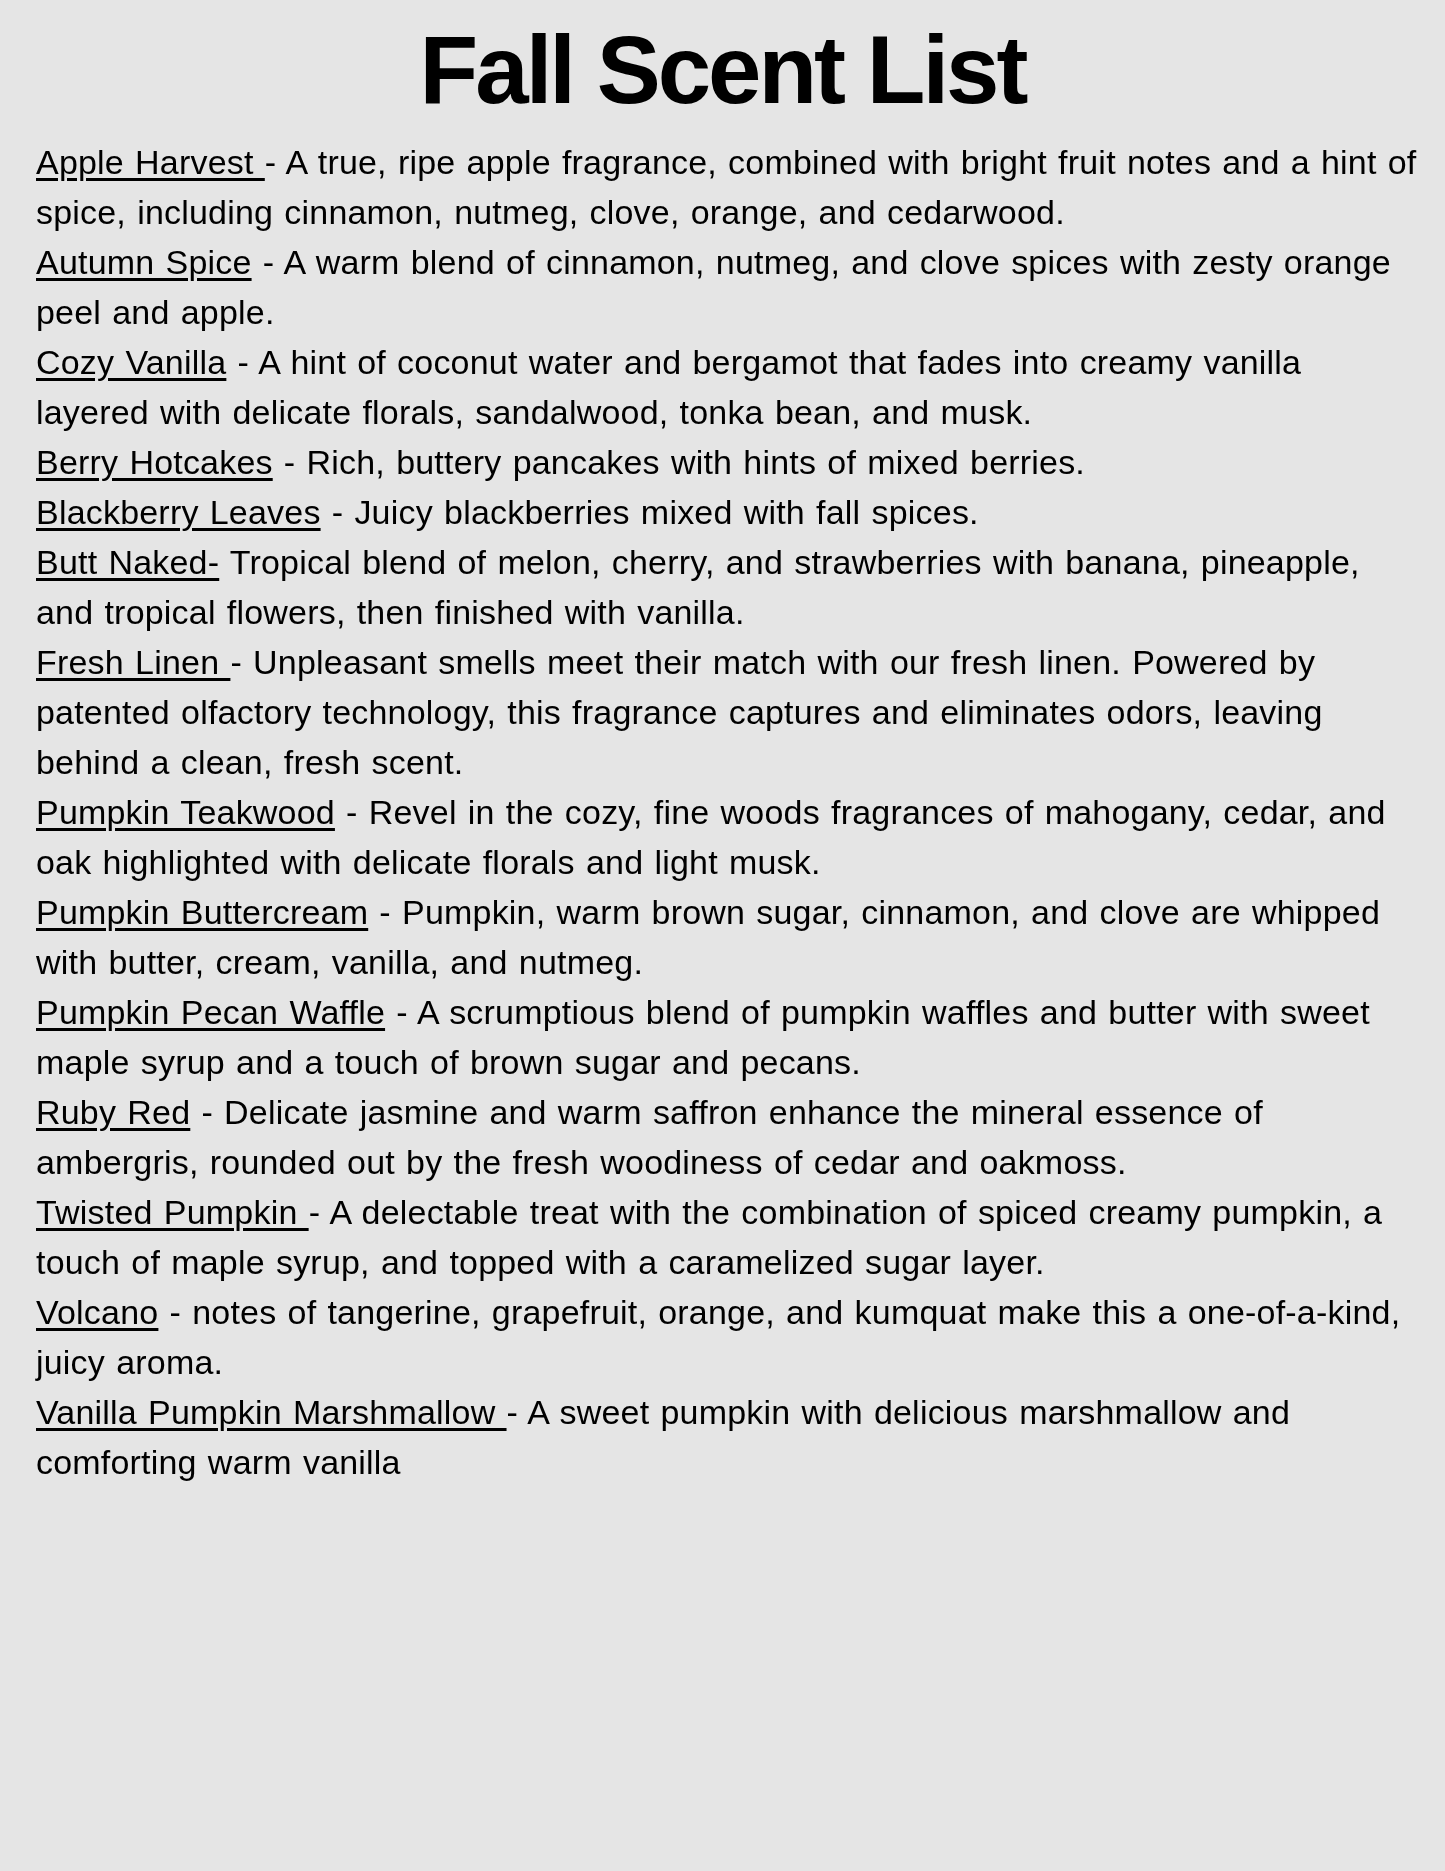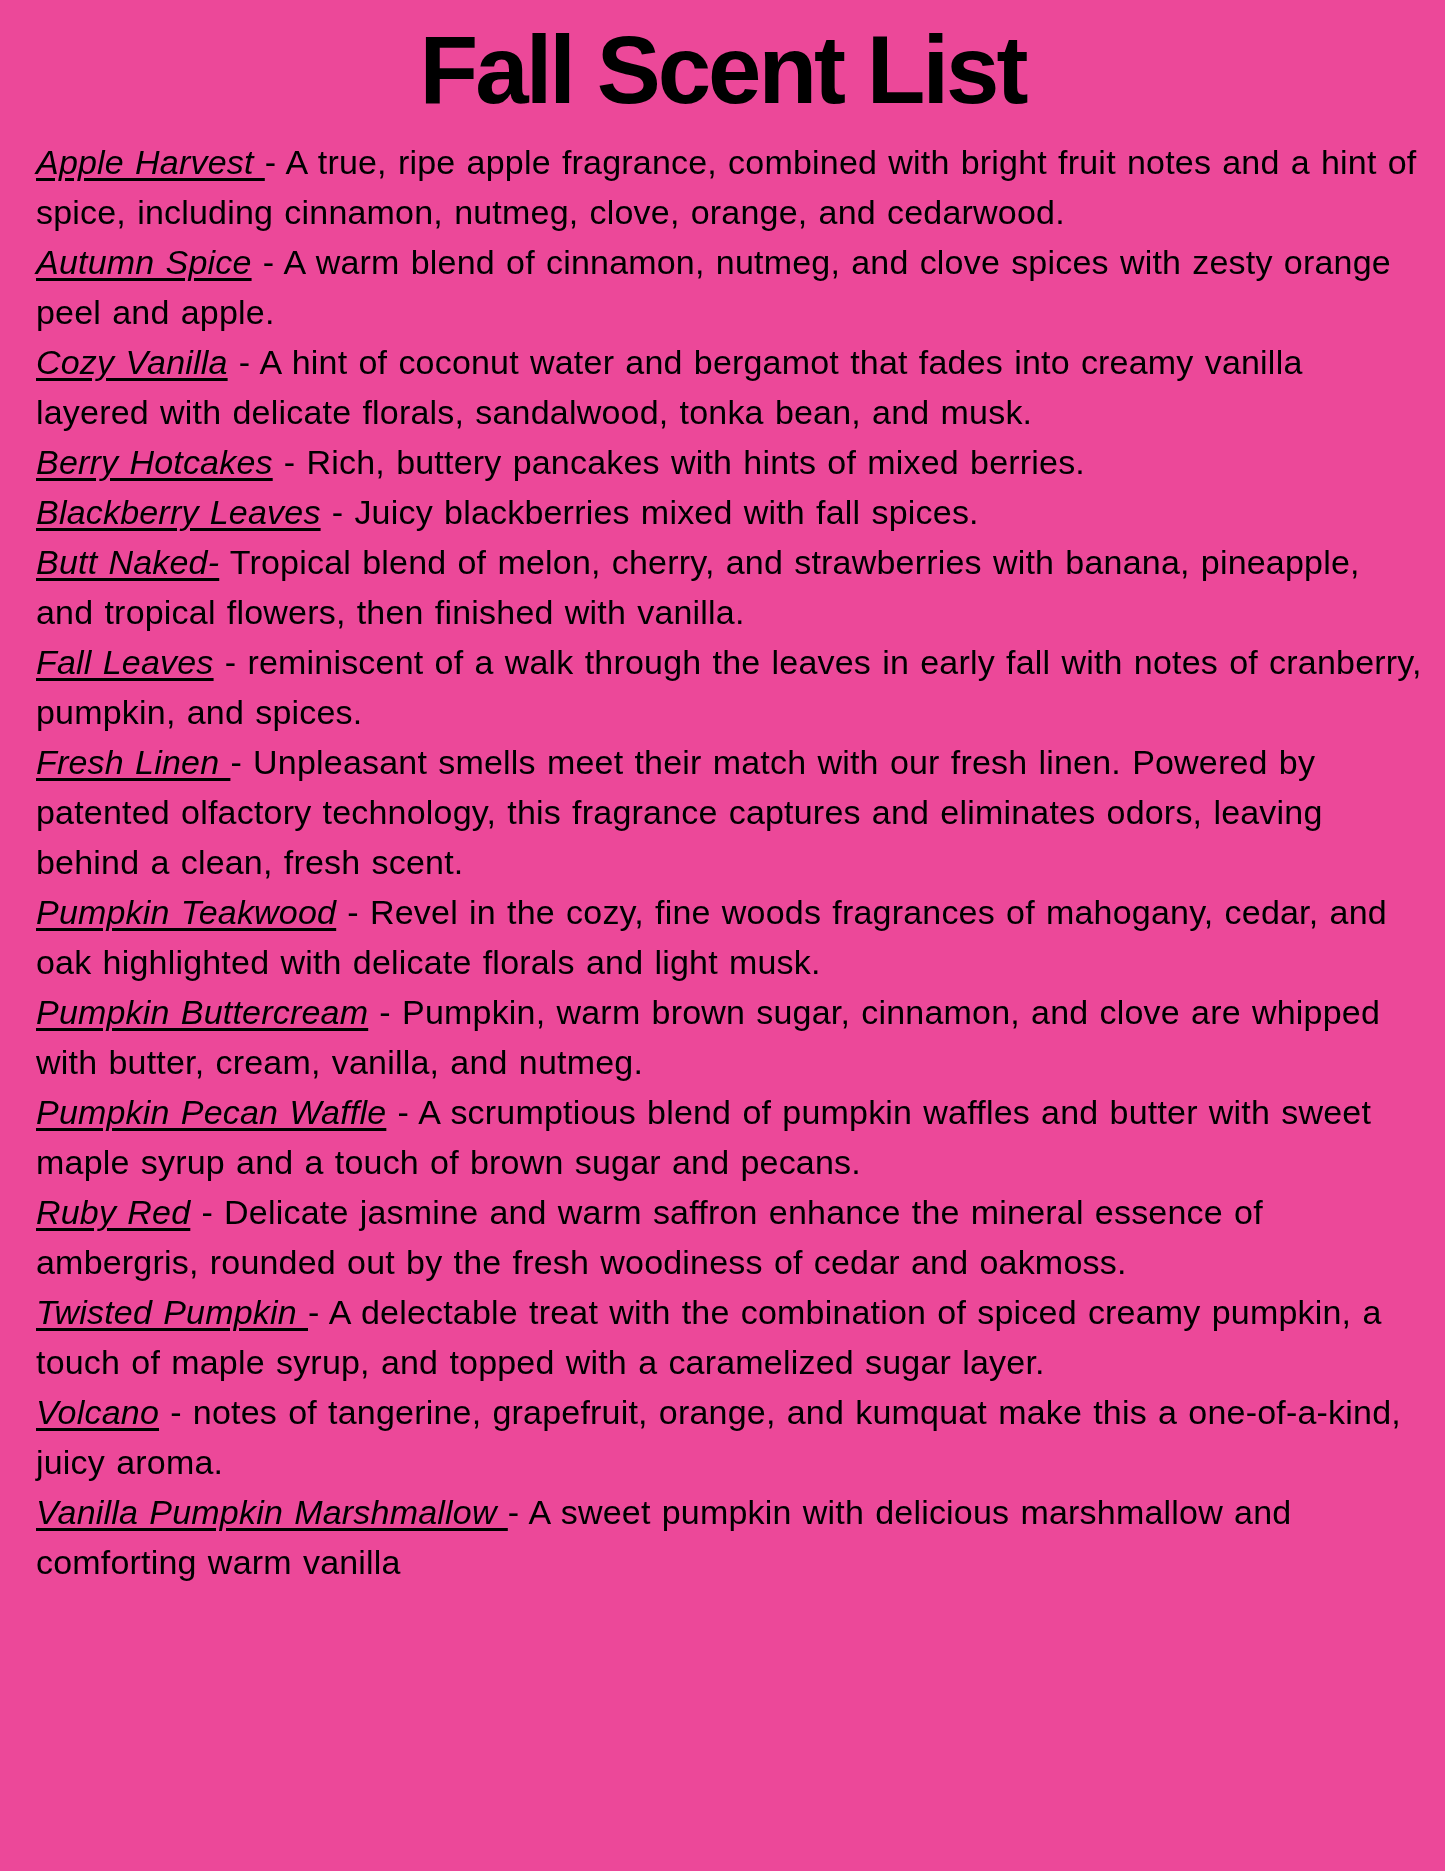--- a/index.html
+++ b/index.html
@@ -12,21 +12,21 @@
     min-height: 1871px;
     font-family: "Liberation Sans", sans-serif;
     color: #000000;
     box-sizing: border-box;
   }
   .page {
     box-sizing: border-box;
     width: 1445px;
     min-height: 1871px;
     padding: 20px 20px 40px 36px;
-    background: #ec4899;
+    background: #e5e5e5;
   }
   .title {
     margin: 0 16px 16px 0;
     text-align: center;
     font-size: 96px;
     line-height: 1.05;
     font-weight: bold;
     letter-spacing: -3px;
     color: #000000;
   }
@@ -39,21 +39,20 @@
     color: #000000;
     max-width: 1389px;
   }
   .scent-item {
     margin: 0;
   }
   .scent-name {
     text-decoration: underline;
     text-decoration-thickness: 3px;
     text-underline-offset: 4px;
-    font-style: italic;
   }
 </style>
 </head>
 <body>
 
 <main class="page">
   <h1 class="title">Fall Scent List</h1>
   <div class="scent-list">
   <p class="scent-item"><span class="scent-name">Apple Harvest </span><span class="scent-rest">- A true, ripe apple fragrance, combined with bright fruit notes and a hint of spice, including cinnamon, nutmeg, clove, orange, and cedarwood.</span></p>
 
@@ -61,21 +60,20 @@
 
   <p class="scent-item"><span class="scent-name">Cozy Vanilla</span><span class="scent-rest"> - A hint of coconut water and bergamot that fades into creamy vanilla layered with delicate florals, sandalwood, tonka bean, and musk.</span></p>
 
   <p class="scent-item"><span class="scent-name">Berry Hotcakes</span><span class="scent-rest"> - Rich, buttery pancakes with hints of mixed berries.</span></p>
 
 
   <p class="scent-item"><span class="scent-name">Blackberry Leaves</span><span class="scent-rest"> - Juicy blackberries mixed with fall spices.</span></p>
 
   <p class="scent-item"><span class="scent-name">Butt Naked-</span><span class="scent-rest"> Tropical blend of melon, cherry, and strawberries with banana, pineapple, and tropical flowers, then finished with vanilla.</span></p>
 
-  <p class="scent-item"><span class="scent-name">Fall Leaves</span><span class="scent-rest"> - reminiscent of a walk through the leaves in early fall with notes of cranberry, pumpkin, and spices.</span></p>
 
   <p class="scent-item"><span class="scent-name">Fresh Linen </span><span class="scent-rest">- Unpleasant smells meet their match with our fresh linen. Powered by patented olfactory technology, this fragrance captures and eliminates odors, leaving behind a clean, fresh scent.</span></p>
 
   <p class="scent-item"><span class="scent-name">Pumpkin Teakwood</span><span class="scent-rest"> - Revel in the cozy, fine woods fragrances of mahogany, cedar, and oak highlighted with delicate florals and light musk.</span></p>
 
   <p class="scent-item"><span class="scent-name">Pumpkin Buttercream</span><span class="scent-rest"> - Pumpkin, warm brown sugar, cinnamon, and clove are whipped with butter, cream, vanilla, and nutmeg.</span></p>
 
   <p class="scent-item"><span class="scent-name">Pumpkin Pecan Waffle</span><span class="scent-rest"> - A scrumptious blend of pumpkin waffles and butter with sweet maple syrup and a touch of brown sugar and pecans.</span></p>
 
   <p class="scent-item"><span class="scent-name">Ruby Red</span><span class="scent-rest"> - Delicate jasmine and warm saffron enhance the mineral essence of ambergris, rounded out by the fresh woodiness of cedar and oakmoss.</span></p>

